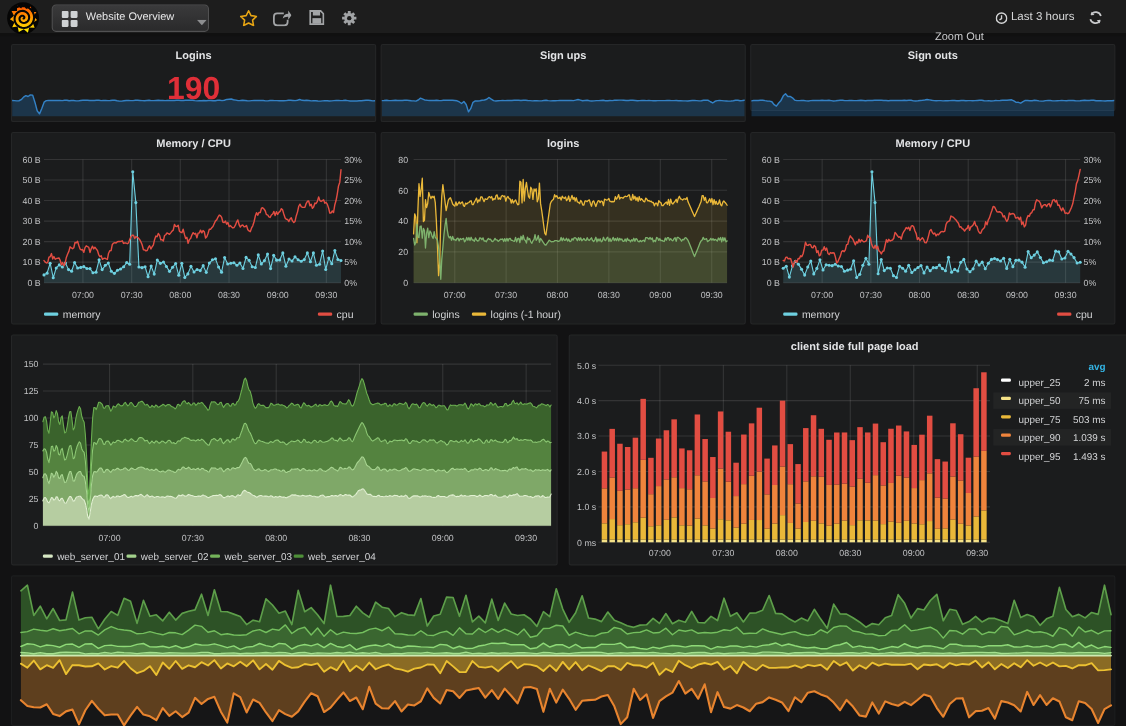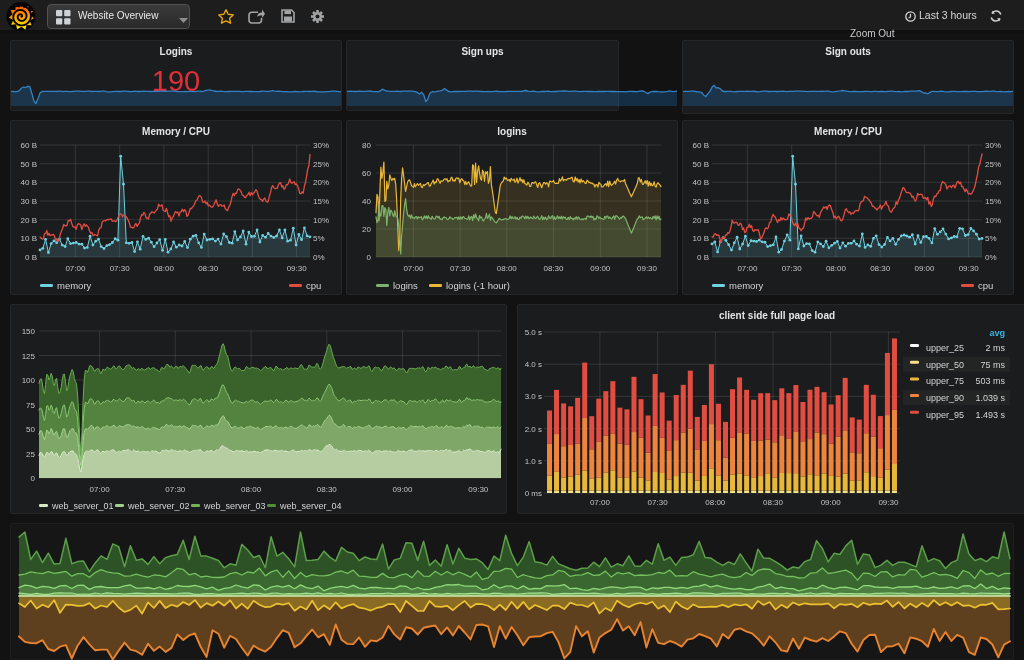--- a/index.html
+++ b/index.html
@@ -4,21 +4,21 @@
 html,body{width:1024px;height:660px;overflow:hidden;background:#121213;font-family:"Liberation Sans",sans-serif}
 .panel{position:absolute;background:#1b1c1d;border:1px solid #252627;border-radius:2px}
 .ptitle{position:absolute;top:5px;left:0;right:0;text-align:center;font-size:10px;font-weight:bold;color:#e3e4e6}
 svg{position:absolute;left:0;top:0}
 text{font-family:"Liberation Sans",sans-serif}
 .tk{font-size:8px;fill:#c2c3c5}
 .lg{font-size:9.5px;fill:#d3d4d6}
 .l9{font-size:9px;fill:#d3d4d6}
 .avgh{font-size:9px;fill:#34b5e5;font-weight:bold}
 .navbar{position:absolute;left:0;top:0;width:1024px;height:33px;background:#1d1d1d;border-bottom:3px solid #101010}
-.bigval{position:absolute;left:0;right:0;text-align:center;font-size:29px;line-height:29px;font-weight:normal;top:26px}
+.bigval{position:absolute;left:0;right:0;text-align:center;font-size:29px;line-height:29px;font-weight:bold;top:26px}
 </style></head><body>
 
 <div class="navbar">
     <svg width="34" height="33" style="left:4px;top:0">
 <defs>
         <linearGradient id="flame" x1="0" y1="0" x2="0" y2="1">
 <stop offset="0" stop-color="#ff4a00"></stop>
           <stop offset="0.45" stop-color="#ff9800"></stop>
           <stop offset="1" stop-color="#fff200"></stop>
 </linearGradient>
@@ -87,28 +87,28 @@
     </svg>
   </div>
 <div class="panel" style="left:10px;top:40px;width:332px;height:71px">
 <div class="ptitle">Logins</div>
 <div class="bigval" style="color:#e02f38">190</div>
 <svg width="330" height="27" style="left:0px;top:38px">
       <polygon points="0.0,12.4 2.1,12.5 4.2,12.7 6.2,12.6 8.3,11.6 10.4,9.3 12.5,8.0 14.5,8.7 16.6,7.3 18.7,7.5 20.8,14.1 22.8,21.7 24.9,24.5 27.0,19.6 29.1,13.9 31.1,12.5 33.2,12.3 35.3,12.4 37.4,12.3 39.4,12.4 41.5,12.3 43.6,12.4 45.7,12.5 47.7,12.1 49.8,12.1 51.9,12.6 54.0,12.4 56.0,12.3 58.1,12.7 60.2,12.7 62.3,12.3 64.3,12.2 66.4,12.1 68.5,12.2 70.6,12.4 72.6,12.3 74.7,12.3 76.8,12.1 78.9,12.2 80.9,12.5 83.0,12.4 85.1,12.4 87.2,12.5 89.2,12.4 91.3,12.2 93.4,12.2 95.5,12.6 97.5,12.9 99.6,12.9 101.7,12.6 103.8,12.3 105.8,12.3 107.9,12.5 110.0,12.5 112.1,12.2 114.2,12.1 116.2,12.3 118.3,12.5 120.4,12.6 122.5,12.4 124.5,12.2 126.6,12.5 128.7,12.5 130.8,12.3 132.8,12.2 134.9,12.3 137.0,12.4 139.1,12.5 141.1,12.3 143.2,12.3 145.3,12.3 147.4,12.3 149.4,12.1 151.5,12.1 153.6,12.3 155.7,12.4 157.7,12.2 159.8,12.2 161.9,12.2 164.0,12.2 166.0,12.5 168.1,12.7 170.2,12.6 172.3,12.6 174.3,12.4 176.4,12.6 178.5,12.4 180.6,12.3 182.6,12.6 184.7,12.6 186.8,12.2 188.9,12.2 190.9,12.5 193.0,12.1 195.1,11.4 197.2,11.2 199.2,11.0 201.3,11.7 203.4,12.0 205.5,12.5 207.5,12.4 209.6,12.1 211.7,12.3 213.8,12.6 215.8,12.7 217.9,12.5 220.0,12.3 222.1,12.4 224.2,12.4 226.2,12.4 228.3,12.4 230.4,12.7 232.5,12.7 234.5,12.3 236.6,12.3 238.7,12.5 240.8,12.5 242.8,12.6 244.9,12.6 247.0,12.6 249.1,12.5 251.1,12.2 253.2,12.2 255.3,12.3 257.4,12.5 259.4,12.1 261.5,11.5 263.6,12.2 265.7,12.4 267.7,12.2 269.8,12.4 271.9,12.7 274.0,12.6 276.0,12.6 278.1,12.8 280.2,12.9 282.3,12.7 284.3,12.5 286.4,12.6 288.5,12.8 290.6,12.7 292.6,12.5 294.7,12.3 296.8,12.4 298.9,12.5 300.9,12.4 303.0,12.2 305.1,12.5 307.2,12.8 309.2,12.8 311.3,12.8 313.4,12.8 315.5,12.6 317.5,12.6 319.6,12.3 321.7,12.1 323.8,12.2 325.8,12.4 327.9,12.7 330.0,12.6 330.0,27.0 0.0,27.0" fill="#1f78c1" fill-opacity="0.28" stroke="none"></polygon>
       <polyline points="0.0,12.4 2.1,12.5 4.2,12.7 6.2,12.6 8.3,11.6 10.4,9.3 12.5,8.0 14.5,8.7 16.6,7.3 18.7,7.5 20.8,14.1 22.8,21.7 24.9,24.5 27.0,19.6 29.1,13.9 31.1,12.5 33.2,12.3 35.3,12.4 37.4,12.3 39.4,12.4 41.5,12.3 43.6,12.4 45.7,12.5 47.7,12.1 49.8,12.1 51.9,12.6 54.0,12.4 56.0,12.3 58.1,12.7 60.2,12.7 62.3,12.3 64.3,12.2 66.4,12.1 68.5,12.2 70.6,12.4 72.6,12.3 74.7,12.3 76.8,12.1 78.9,12.2 80.9,12.5 83.0,12.4 85.1,12.4 87.2,12.5 89.2,12.4 91.3,12.2 93.4,12.2 95.5,12.6 97.5,12.9 99.6,12.9 101.7,12.6 103.8,12.3 105.8,12.3 107.9,12.5 110.0,12.5 112.1,12.2 114.2,12.1 116.2,12.3 118.3,12.5 120.4,12.6 122.5,12.4 124.5,12.2 126.6,12.5 128.7,12.5 130.8,12.3 132.8,12.2 134.9,12.3 137.0,12.4 139.1,12.5 141.1,12.3 143.2,12.3 145.3,12.3 147.4,12.3 149.4,12.1 151.5,12.1 153.6,12.3 155.7,12.4 157.7,12.2 159.8,12.2 161.9,12.2 164.0,12.2 166.0,12.5 168.1,12.7 170.2,12.6 172.3,12.6 174.3,12.4 176.4,12.6 178.5,12.4 180.6,12.3 182.6,12.6 184.7,12.6 186.8,12.2 188.9,12.2 190.9,12.5 193.0,12.1 195.1,11.4 197.2,11.2 199.2,11.0 201.3,11.7 203.4,12.0 205.5,12.5 207.5,12.4 209.6,12.1 211.7,12.3 213.8,12.6 215.8,12.7 217.9,12.5 220.0,12.3 222.1,12.4 224.2,12.4 226.2,12.4 228.3,12.4 230.4,12.7 232.5,12.7 234.5,12.3 236.6,12.3 238.7,12.5 240.8,12.5 242.8,12.6 244.9,12.6 247.0,12.6 249.1,12.5 251.1,12.2 253.2,12.2 255.3,12.3 257.4,12.5 259.4,12.1 261.5,11.5 263.6,12.2 265.7,12.4 267.7,12.2 269.8,12.4 271.9,12.7 274.0,12.6 276.0,12.6 278.1,12.8 280.2,12.9 282.3,12.7 284.3,12.5 286.4,12.6 288.5,12.8 290.6,12.7 292.6,12.5 294.7,12.3 296.8,12.4 298.9,12.5 300.9,12.4 303.0,12.2 305.1,12.5 307.2,12.8 309.2,12.8 311.3,12.8 313.4,12.8 315.5,12.6 317.5,12.6 319.6,12.3 321.7,12.1 323.8,12.2 325.8,12.4 327.9,12.7 330.0,12.6" fill="none" stroke="#3381c5" stroke-width="1.3" stroke-opacity="1.0" stroke-linejoin="round" stroke-linecap="round"></polyline>
     </svg>
 </div>
-<div class="panel" style="left:346px;top:40px;width:273px;height:71px">
+<div class="panel" style="left:346px;top:40px;width:332px;height:71px">
 <div class="ptitle">Sign ups</div>
 <svg width="330" height="27" style="left:0px;top:38px">
       <polygon points="0.0,12.5 2.1,12.4 4.2,12.2 6.2,12.4 8.3,12.5 10.4,12.3 12.5,12.2 14.5,12.3 16.6,12.3 18.7,12.4 20.8,12.1 22.8,12.0 24.9,12.3 27.0,12.6 29.1,12.7 31.1,12.9 33.2,11.9 35.3,10.2 37.4,11.1 39.4,12.0 41.5,12.2 43.6,12.3 45.7,12.4 47.7,12.3 49.8,12.2 51.9,12.4 54.0,12.5 56.0,12.2 58.1,12.2 60.2,12.2 62.3,12.2 64.3,12.2 66.4,12.3 68.5,12.6 70.6,13.7 72.6,15.1 74.7,13.3 76.8,16.0 78.9,22.7 80.9,19.8 83.0,14.0 85.1,12.7 87.2,12.8 89.2,12.6 91.3,12.1 93.4,11.9 95.5,11.2 97.5,9.6 99.6,11.1 101.7,12.5 103.8,12.8 105.8,12.6 107.9,12.5 110.0,12.4 112.1,12.5 114.2,12.4 116.2,12.3 118.3,12.3 120.4,12.2 122.5,12.1 124.5,12.2 126.6,12.3 128.7,12.2 130.8,12.2 132.8,12.4 134.9,12.5 137.0,12.7 139.1,12.6 141.1,12.5 143.2,12.7 145.3,12.7 147.4,12.3 149.4,12.2 151.5,12.5 153.6,12.7 155.7,12.6 157.7,12.6 159.8,12.5 161.9,12.4 164.0,12.3 166.0,12.3 168.1,12.3 170.2,12.3 172.3,12.4 174.3,12.5 176.4,12.0 178.5,11.5 180.6,12.0 182.6,12.6 184.7,12.4 186.8,12.2 188.9,12.6 190.9,12.8 193.0,12.7 195.1,12.5 197.2,12.5 199.2,12.3 201.3,12.2 203.4,12.6 205.5,12.6 207.5,12.4 209.6,12.5 211.7,12.2 213.8,12.1 215.8,12.0 217.9,12.0 220.0,12.2 222.1,12.4 224.2,12.3 226.2,12.1 228.3,12.1 230.4,12.3 232.5,12.6 234.5,12.5 236.6,12.3 238.7,12.4 240.8,12.5 242.8,12.4 244.9,12.5 247.0,12.6 249.1,12.6 251.1,12.5 253.2,12.5 255.3,12.5 257.4,12.5 259.4,12.4 261.5,12.3 263.6,12.5 265.7,12.5 267.7,12.4 269.8,12.6 271.9,12.6 274.0,12.7 276.0,12.7 278.1,12.8 280.2,12.6 282.3,12.4 284.3,12.4 286.4,12.5 288.5,12.7 290.6,12.6 292.6,12.2 294.7,12.0 296.8,12.2 298.9,13.5 300.9,14.6 303.0,13.1 305.1,12.5 307.2,12.3 309.2,12.5 311.3,12.7 313.4,12.8 315.5,12.9 317.5,12.8 319.6,12.6 321.7,12.2 323.8,12.2 325.8,12.6 327.9,12.4 330.0,12.1 330.0,27.0 0.0,27.0" fill="#1f78c1" fill-opacity="0.28" stroke="none"></polygon>
       <polyline points="0.0,12.5 2.1,12.4 4.2,12.2 6.2,12.4 8.3,12.5 10.4,12.3 12.5,12.2 14.5,12.3 16.6,12.3 18.7,12.4 20.8,12.1 22.8,12.0 24.9,12.3 27.0,12.6 29.1,12.7 31.1,12.9 33.2,11.9 35.3,10.2 37.4,11.1 39.4,12.0 41.5,12.2 43.6,12.3 45.7,12.4 47.7,12.3 49.8,12.2 51.9,12.4 54.0,12.5 56.0,12.2 58.1,12.2 60.2,12.2 62.3,12.2 64.3,12.2 66.4,12.3 68.5,12.6 70.6,13.7 72.6,15.1 74.7,13.3 76.8,16.0 78.9,22.7 80.9,19.8 83.0,14.0 85.1,12.7 87.2,12.8 89.2,12.6 91.3,12.1 93.4,11.9 95.5,11.2 97.5,9.6 99.6,11.1 101.7,12.5 103.8,12.8 105.8,12.6 107.9,12.5 110.0,12.4 112.1,12.5 114.2,12.4 116.2,12.3 118.3,12.3 120.4,12.2 122.5,12.1 124.5,12.2 126.6,12.3 128.7,12.2 130.8,12.2 132.8,12.4 134.9,12.5 137.0,12.7 139.1,12.6 141.1,12.5 143.2,12.7 145.3,12.7 147.4,12.3 149.4,12.2 151.5,12.5 153.6,12.7 155.7,12.6 157.7,12.6 159.8,12.5 161.9,12.4 164.0,12.3 166.0,12.3 168.1,12.3 170.2,12.3 172.3,12.4 174.3,12.5 176.4,12.0 178.5,11.5 180.6,12.0 182.6,12.6 184.7,12.4 186.8,12.2 188.9,12.6 190.9,12.8 193.0,12.7 195.1,12.5 197.2,12.5 199.2,12.3 201.3,12.2 203.4,12.6 205.5,12.6 207.5,12.4 209.6,12.5 211.7,12.2 213.8,12.1 215.8,12.0 217.9,12.0 220.0,12.2 222.1,12.4 224.2,12.3 226.2,12.1 228.3,12.1 230.4,12.3 232.5,12.6 234.5,12.5 236.6,12.3 238.7,12.4 240.8,12.5 242.8,12.4 244.9,12.5 247.0,12.6 249.1,12.6 251.1,12.5 253.2,12.5 255.3,12.5 257.4,12.5 259.4,12.4 261.5,12.3 263.6,12.5 265.7,12.5 267.7,12.4 269.8,12.6 271.9,12.6 274.0,12.7 276.0,12.7 278.1,12.8 280.2,12.6 282.3,12.4 284.3,12.4 286.4,12.5 288.5,12.7 290.6,12.6 292.6,12.2 294.7,12.0 296.8,12.2 298.9,13.5 300.9,14.6 303.0,13.1 305.1,12.5 307.2,12.3 309.2,12.5 311.3,12.7 313.4,12.8 315.5,12.9 317.5,12.8 319.6,12.6 321.7,12.2 323.8,12.2 325.8,12.6 327.9,12.4 330.0,12.1" fill="none" stroke="#3381c5" stroke-width="1.3" stroke-opacity="1.0" stroke-linejoin="round" stroke-linecap="round"></polyline>
     </svg>
 </div>
-<div class="panel" style="left:682px;top:40px;width:332px;height:74px">
+<div class="panel" style="left:682px;top:40px;width:332px;height:61px">
 <div class="ptitle">Sign outs</div>
 <svg width="330" height="27" style="left:0px;top:38px">
       <polygon points="0.0,12.7 2.1,12.4 4.2,12.4 6.2,12.3 8.3,12.1 10.4,12.1 12.5,12.5 14.5,12.8 16.6,12.9 18.7,13.5 20.8,16.2 22.8,17.5 24.9,14.6 27.0,12.3 29.1,8.1 31.1,6.3 33.2,8.8 35.3,8.7 37.4,9.9 39.4,12.0 41.5,12.5 43.6,12.5 45.7,12.4 47.7,12.4 49.8,12.7 51.9,12.8 54.0,12.5 56.0,12.3 58.1,12.4 60.2,12.4 62.3,12.3 64.3,12.2 66.4,12.3 68.5,12.4 70.6,12.2 72.6,12.5 74.7,12.8 76.8,12.6 78.9,12.3 80.9,12.2 83.0,12.2 85.1,12.5 87.2,12.5 89.2,12.3 91.3,12.4 93.4,12.5 95.5,12.5 97.5,12.3 99.6,12.2 101.7,12.4 103.8,12.6 105.8,12.4 107.9,12.4 110.0,12.3 112.1,12.2 114.2,12.2 116.2,12.2 118.3,12.2 120.4,12.3 122.5,12.4 124.5,12.6 126.6,12.4 128.7,12.3 130.8,12.4 132.8,12.4 134.9,12.4 137.0,12.4 139.1,12.2 141.1,12.3 143.2,12.2 145.3,12.2 147.4,12.7 149.4,12.8 151.5,12.6 153.6,12.3 155.7,12.2 157.7,11.9 159.8,11.5 161.9,11.8 164.0,12.2 166.0,12.5 168.1,12.6 170.2,12.5 172.3,12.5 174.3,12.7 176.4,12.6 178.5,12.6 180.6,12.5 182.6,12.3 184.7,12.4 186.8,12.6 188.9,12.6 190.9,12.3 193.0,12.4 195.1,12.6 197.2,12.5 199.2,12.5 201.3,12.6 203.4,12.5 205.5,12.3 207.5,12.1 209.6,12.2 211.7,12.6 213.8,12.7 215.8,12.5 217.9,12.8 220.0,12.7 222.1,12.4 224.2,12.5 226.2,12.4 228.3,12.2 230.4,12.2 232.5,12.2 234.5,11.9 236.6,11.7 238.7,12.8 240.8,14.1 242.8,14.0 244.9,14.8 247.0,13.4 249.1,12.3 251.1,12.4 253.2,12.6 255.3,12.6 257.4,12.2 259.4,12.3 261.5,12.7 263.6,12.9 265.7,12.8 267.7,12.5 269.8,12.3 271.9,12.3 274.0,12.7 276.0,12.7 278.1,12.6 280.2,12.5 282.3,12.4 284.3,12.5 286.4,12.6 288.5,12.3 290.6,12.3 292.6,12.3 294.7,12.6 296.8,12.7 298.9,12.6 300.9,12.3 303.0,12.1 305.1,12.3 307.2,12.3 309.2,12.2 311.3,12.2 313.4,12.6 315.5,12.6 317.5,12.5 319.6,12.7 321.7,12.8 323.8,12.6 325.8,12.5 327.9,12.6 330.0,12.3 330.0,27.0 0.0,27.0" fill="#1f78c1" fill-opacity="0.28" stroke="none"></polygon>
       <polyline points="0.0,12.7 2.1,12.4 4.2,12.4 6.2,12.3 8.3,12.1 10.4,12.1 12.5,12.5 14.5,12.8 16.6,12.9 18.7,13.5 20.8,16.2 22.8,17.5 24.9,14.6 27.0,12.3 29.1,8.1 31.1,6.3 33.2,8.8 35.3,8.7 37.4,9.9 39.4,12.0 41.5,12.5 43.6,12.5 45.7,12.4 47.7,12.4 49.8,12.7 51.9,12.8 54.0,12.5 56.0,12.3 58.1,12.4 60.2,12.4 62.3,12.3 64.3,12.2 66.4,12.3 68.5,12.4 70.6,12.2 72.6,12.5 74.7,12.8 76.8,12.6 78.9,12.3 80.9,12.2 83.0,12.2 85.1,12.5 87.2,12.5 89.2,12.3 91.3,12.4 93.4,12.5 95.5,12.5 97.5,12.3 99.6,12.2 101.7,12.4 103.8,12.6 105.8,12.4 107.9,12.4 110.0,12.3 112.1,12.2 114.2,12.2 116.2,12.2 118.3,12.2 120.4,12.3 122.5,12.4 124.5,12.6 126.6,12.4 128.7,12.3 130.8,12.4 132.8,12.4 134.9,12.4 137.0,12.4 139.1,12.2 141.1,12.3 143.2,12.2 145.3,12.2 147.4,12.7 149.4,12.8 151.5,12.6 153.6,12.3 155.7,12.2 157.7,11.9 159.8,11.5 161.9,11.8 164.0,12.2 166.0,12.5 168.1,12.6 170.2,12.5 172.3,12.5 174.3,12.7 176.4,12.6 178.5,12.6 180.6,12.5 182.6,12.3 184.7,12.4 186.8,12.6 188.9,12.6 190.9,12.3 193.0,12.4 195.1,12.6 197.2,12.5 199.2,12.5 201.3,12.6 203.4,12.5 205.5,12.3 207.5,12.1 209.6,12.2 211.7,12.6 213.8,12.7 215.8,12.5 217.9,12.8 220.0,12.7 222.1,12.4 224.2,12.5 226.2,12.4 228.3,12.2 230.4,12.2 232.5,12.2 234.5,11.9 236.6,11.7 238.7,12.8 240.8,14.1 242.8,14.0 244.9,14.8 247.0,13.4 249.1,12.3 251.1,12.4 253.2,12.6 255.3,12.6 257.4,12.2 259.4,12.3 261.5,12.7 263.6,12.9 265.7,12.8 267.7,12.5 269.8,12.3 271.9,12.3 274.0,12.7 276.0,12.7 278.1,12.6 280.2,12.5 282.3,12.4 284.3,12.5 286.4,12.6 288.5,12.3 290.6,12.3 292.6,12.3 294.7,12.6 296.8,12.7 298.9,12.6 300.9,12.3 303.0,12.1 305.1,12.3 307.2,12.3 309.2,12.2 311.3,12.2 313.4,12.6 315.5,12.6 317.5,12.5 319.6,12.7 321.7,12.8 323.8,12.6 325.8,12.5 327.9,12.6 330.0,12.3" fill="none" stroke="#3381c5" stroke-width="1.3" stroke-opacity="1.0" stroke-linejoin="round" stroke-linecap="round"></polyline>
     </svg>
 </div>
 <div class="panel" style="left:10px;top:120px;width:332px;height:175px">
 <div class="ptitle">Memory / CPU</div>
 <svg width="332" height="175" viewBox="0 0 332 175">
       <line x1="29.0" y1="136.0" x2="299.0" y2="136.0" stroke="#ffffff" stroke-opacity="0.11" stroke-width="1"></line>

